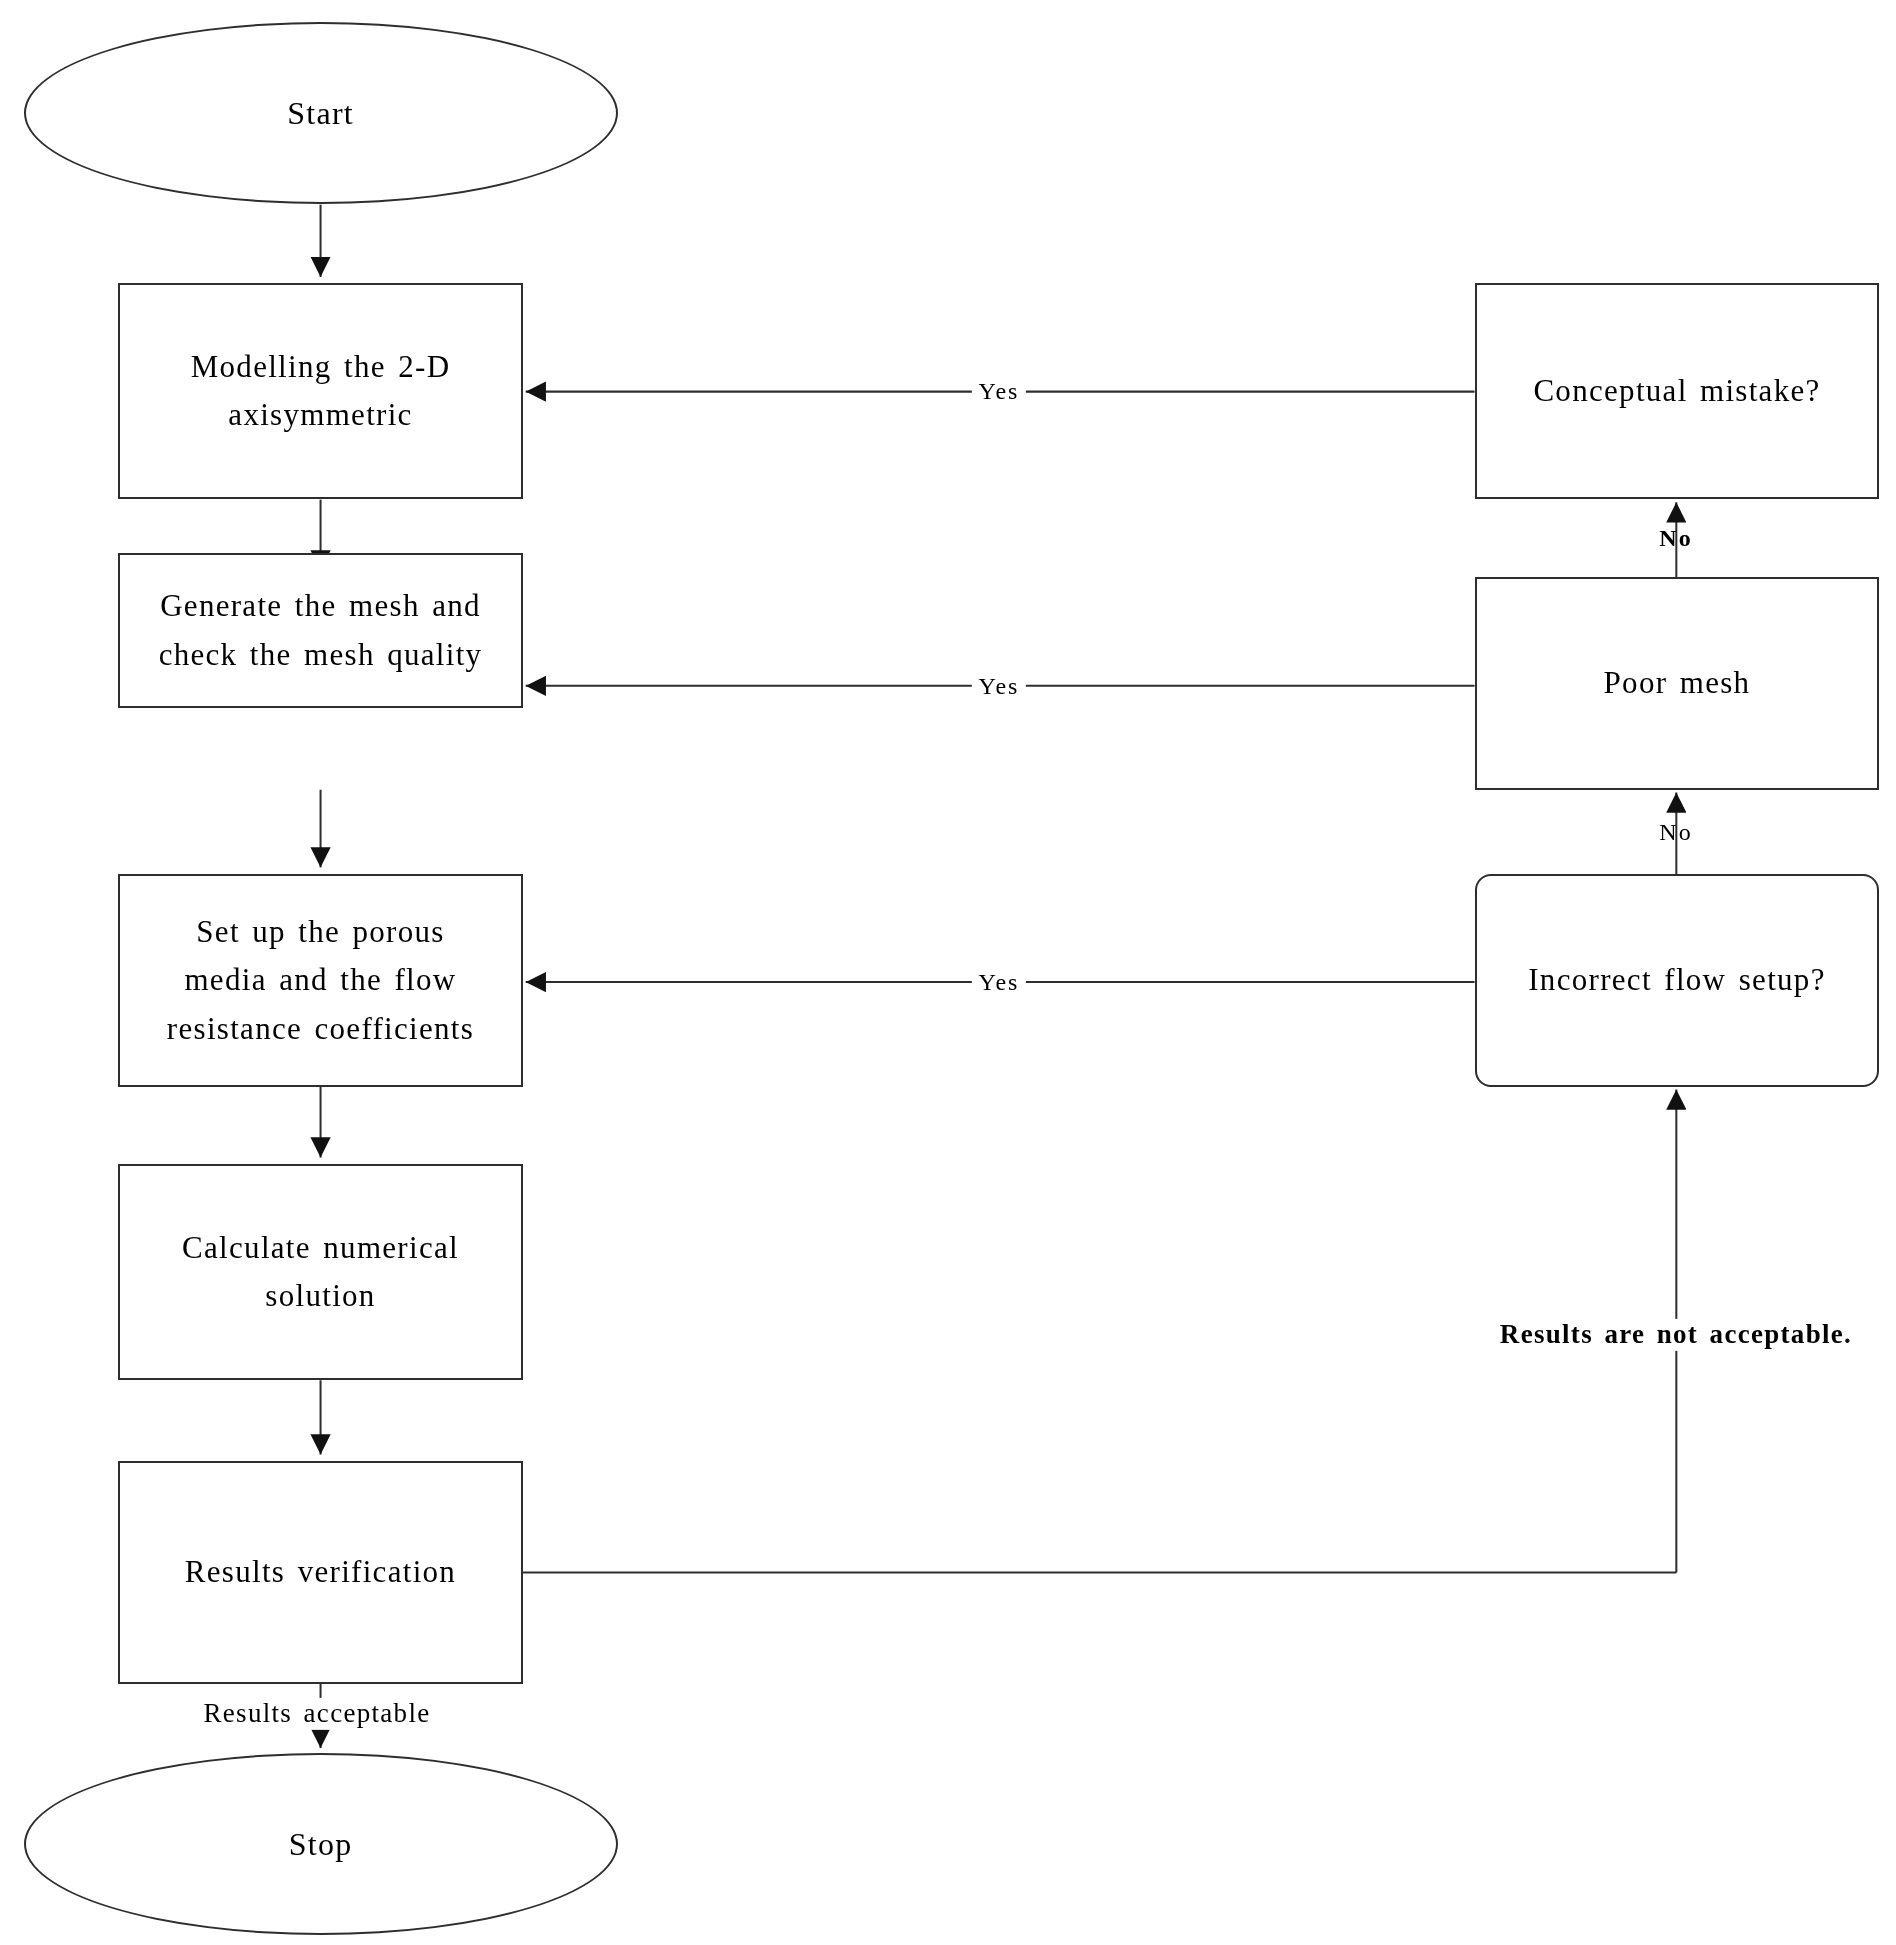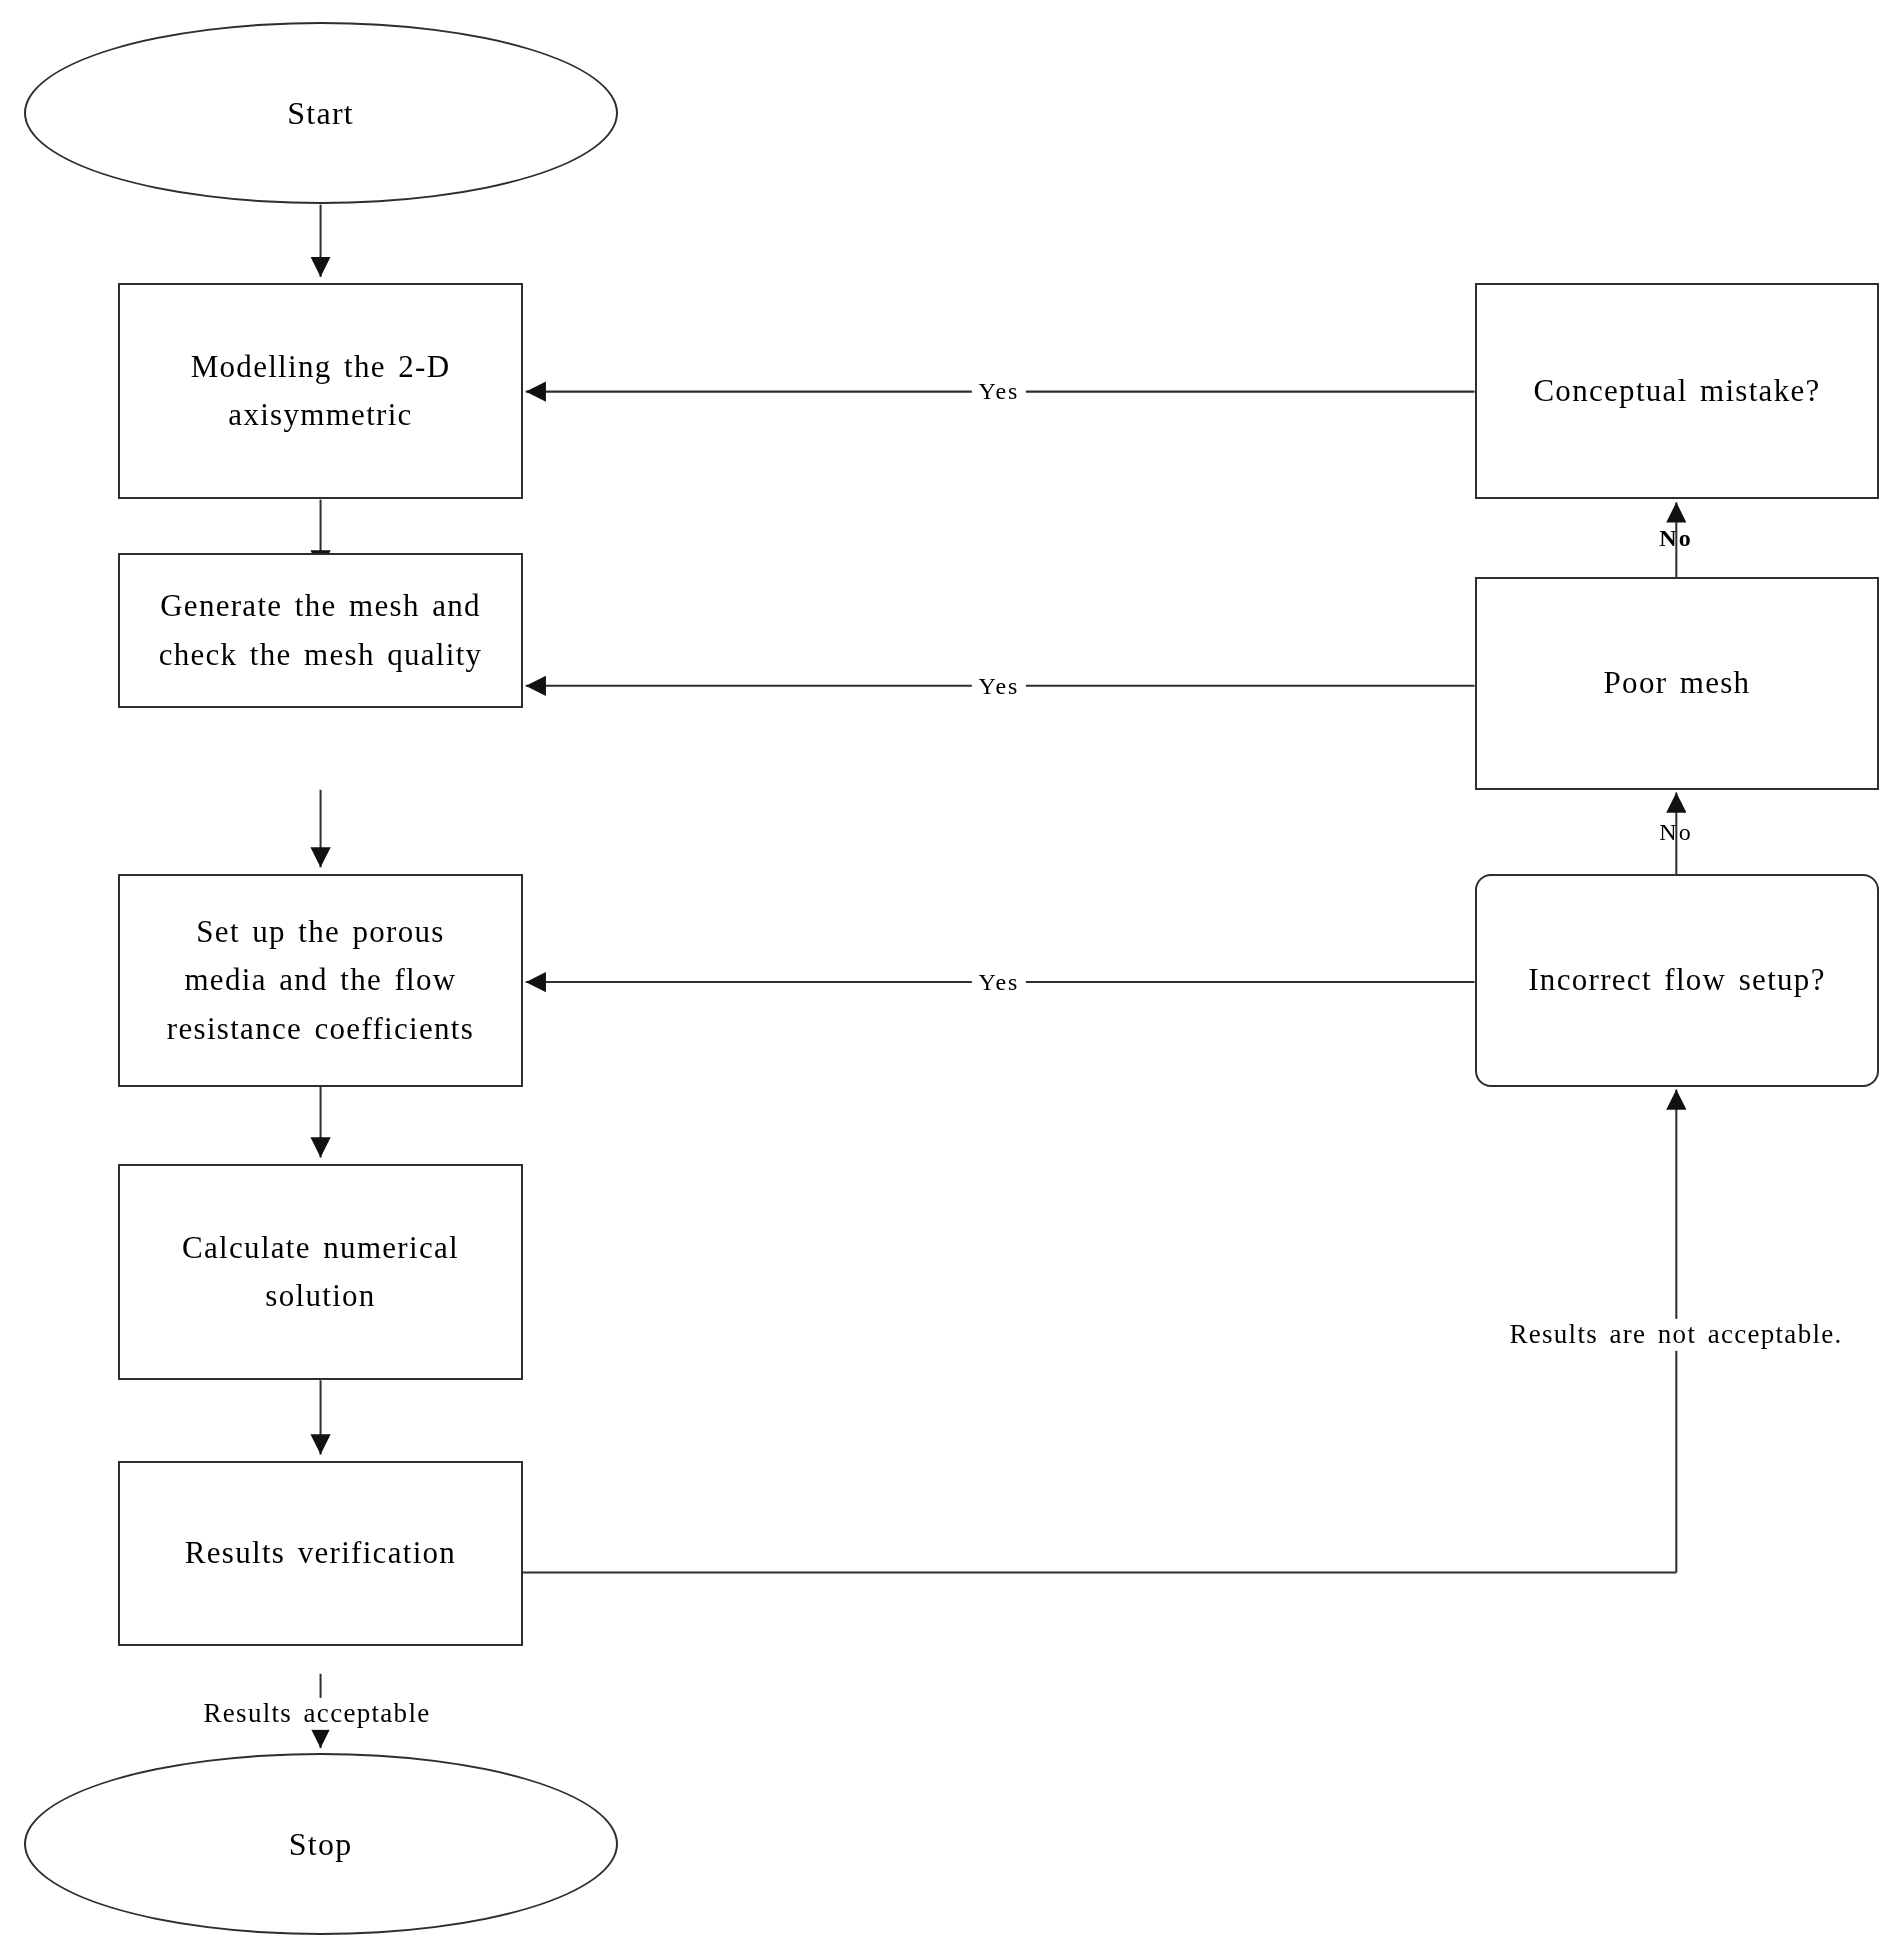--- a/index.html
+++ b/index.html
@@ -125,21 +125,21 @@
     <span class="node-label">Set up the porous
 media and the flow
 resistance coefficients</span>
   </div>
 
   <div class="node process" style="left:118px; top:1164px; width:405px; height:216px;">
     <span class="node-label">Calculate numerical
 solution</span>
   </div>
 
-  <div class="node process" style="left:118px; top:1461px; width:405px; height:185px;">
+  <div class="node process" style="left:118px; top:1461px; width:405px; height:223px;">
     <span class="node-label">Results verification</span>
   </div>
 
   <div class="node process" style="left:1475px; top:283px; width:404px; height:216px;align-items:center;">
     <span class="node-label">Conceptual mistake?</span>
   </div>
 
   <div class="node process" style="left:1475px; top:577px; width:404px; height:213px;text-align:right;">
     <span class="node-label">Poor mesh</span>
   </div>
@@ -148,17 +148,17 @@
     <span class="node-label">Incorrect flow setup?</span>
   </div>
 
   <span class="edge-label on-line" style="left:999px; top:391px;">Yes</span>
   <span class="edge-label on-line" style="left:999px; top:686px;">Yes</span>
   <span class="edge-label on-line" style="left:999px; top:982px;">Yes</span>
 
   <span class="edge-label bold" style="left:1676px; top:538px;">No</span>
   <span class="edge-label" style="left:1676px; top:832px;">No</span>
 
-  <span class="edge-label on-line small" style="left:1676px; top:1335px;">Results are not acceptable.</span>
+  <span class="edge-label on-line small" style="left:1676px; top:1335px;font-weight:bold;">Results are not acceptable.</span>
   <span class="edge-label on-line small" style="left:317px; top:1714px;text-align:center;">Results acceptable</span>
 
 </div>
 
 
 </body></html>

